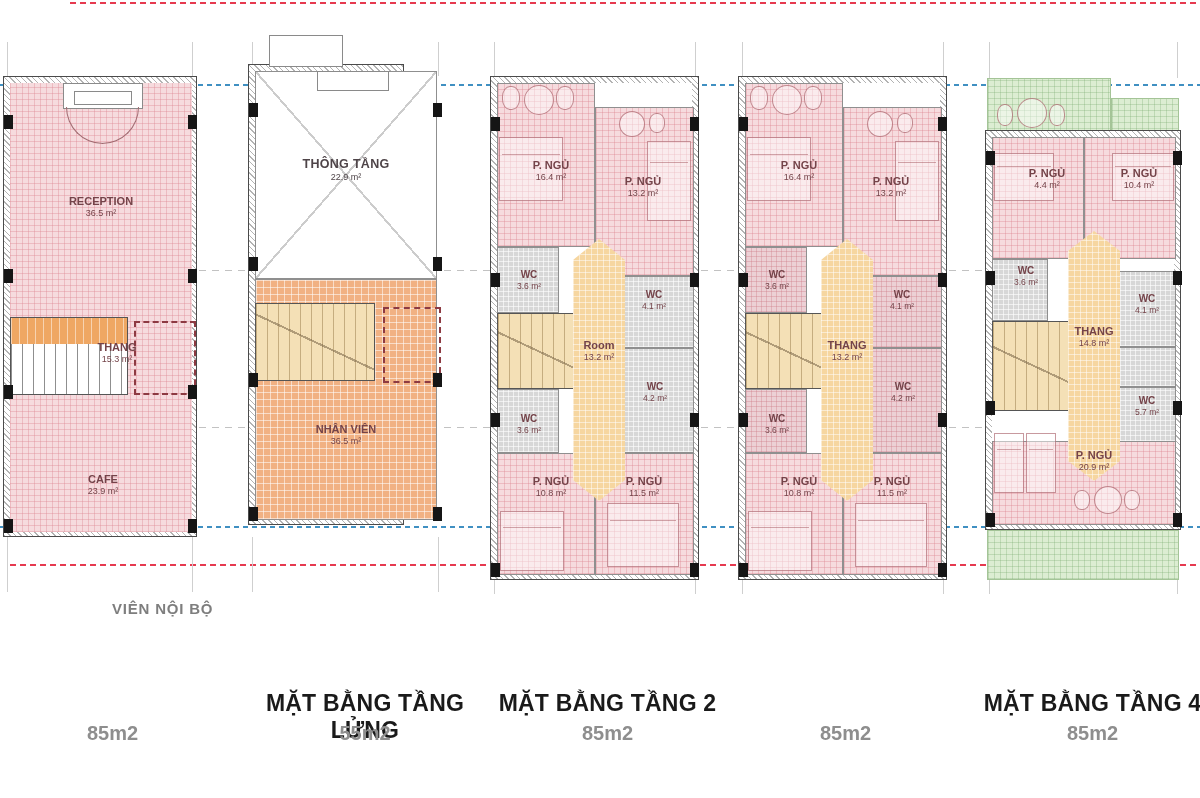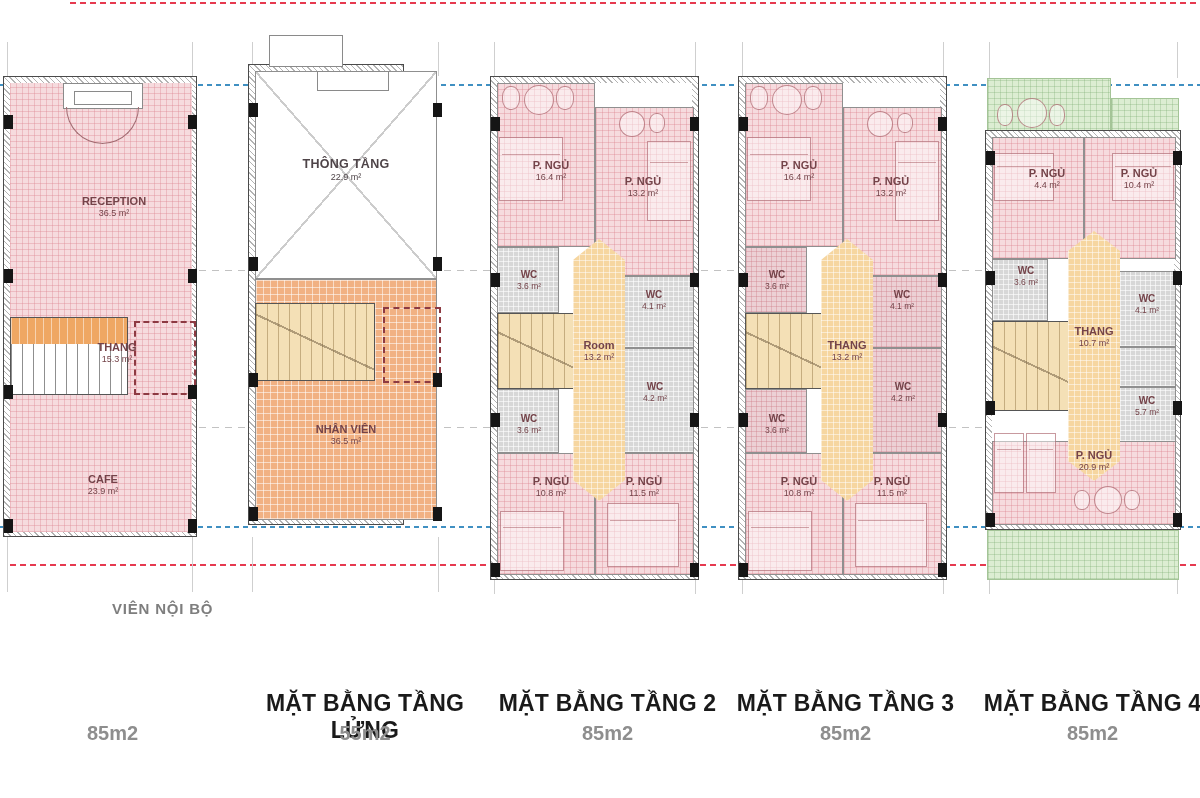--- a/index.html
+++ b/index.html
@@ -125,21 +125,21 @@
     <div class="inner">
       <div class="room h-pink noborder" style="left:0;top:0;width:182px;height:449px;"></div>
       <div class="canopy" style="left:53px;top:0;width:78px;height:24px;"></div>
       <div class="canopy" style="left:64px;top:8px;width:56px;height:12px;"></div>
       <div class="qarcL" style="left:56px;top:24px;"></div>
       <div class="qarcR" style="left:92px;top:24px;"></div>
       <div class="stairsA" style="left:0;top:234px;width:118px;height:78px;">
         <div class="stair-orange" style="left:0;top:0;width:116px;height:26px;"></div>
       </div>
       <div class="drect" style="left:124px;top:238px;width:58px;height:70px;"></div>
-      <div class="room-label" style="left:54px;top:112px;width:100px;">
+      <div class="room-label" style="left:41px;top:112px;width:100px;">
         <div class="rn">RECEPTION</div>
         <div class="ra">36.5 m²</div>
       </div>
       <div class="room-label" style="left:59px;top:258px;width:96px;">
         <div class="rn">THANG</div>
         <div class="ra">15.3 m²</div>
       </div>
       <div class="room-label" style="left:43px;top:358px;width:100px;margin-top:32px;">
         <div class="rn">CAFE</div>
         <div class="ra">23.9 m²</div>
@@ -353,21 +353,21 @@
         <div class="room-label sm" style="left:8px;top:128px;width:52px;">
           <div class="rn">WC</div>
           <div class="ra">3.6 m²</div>
         </div>
         <div class="room-label sm" style="left:127px;top:156px;width:56px;">
           <div class="rn">WC</div>
           <div class="ra">4.1 m²</div>
         </div>
         <div class="room-label" style="left:72px;top:188px;width:60px;">
           <div class="rn">THANG</div>
-          <div class="ra">10.7 m²</div>
+          <div class="ra">14.8 m²</div>
         </div>
         <div class="room-label sm" style="left:127px;top:258px;width:56px;">
           <div class="rn">WC</div>
           <div class="ra">5.7 m²</div>
         </div>
         <div class="room-label" style="left:62px;top:312px;width:80px;">
           <div class="rn">P. NGỦ</div>
           <div class="ra">20.9 m²</div>
         </div>
       </div>
@@ -383,18 +383,17 @@
     <div class="room h-green" style="left:2px;top:452px;width:192px;height:50px;"></div>
   </div>
 
   <div class="road-label" style="left:112px;top:600px;">VIÊN NỘI BỘ</div>
 
   <div class="plan-area" style="left:0;top:722px;width:225px;">85m2</div>
   <div class="plan-title" style="left:250px;top:690px;width:230px;">MẶT BẰNG TẦNG LỬNG</div>
   <div class="plan-area" style="left:250px;top:722px;width:230px;">55m2</div>
   <div class="plan-title" style="left:495px;top:690px;width:225px;">MẶT BẰNG TẦNG 2</div>
   <div class="plan-area" style="left:495px;top:722px;width:225px;">85m2</div>
-  <div class="plan-title" style="left:733px;top:690px;width:225px;">MẶT BẰNG TẦNG 3</div>
   <div class="plan-area" style="left:733px;top:722px;width:225px;">85m2</div>
   <div class="plan-title" style="left:980px;top:690px;width:225px;">MẶT BẰNG TẦNG 4</div>
   <div class="plan-area" style="left:980px;top:722px;width:225px;">85m2</div>
 
 </div>
 
 </body></html>

